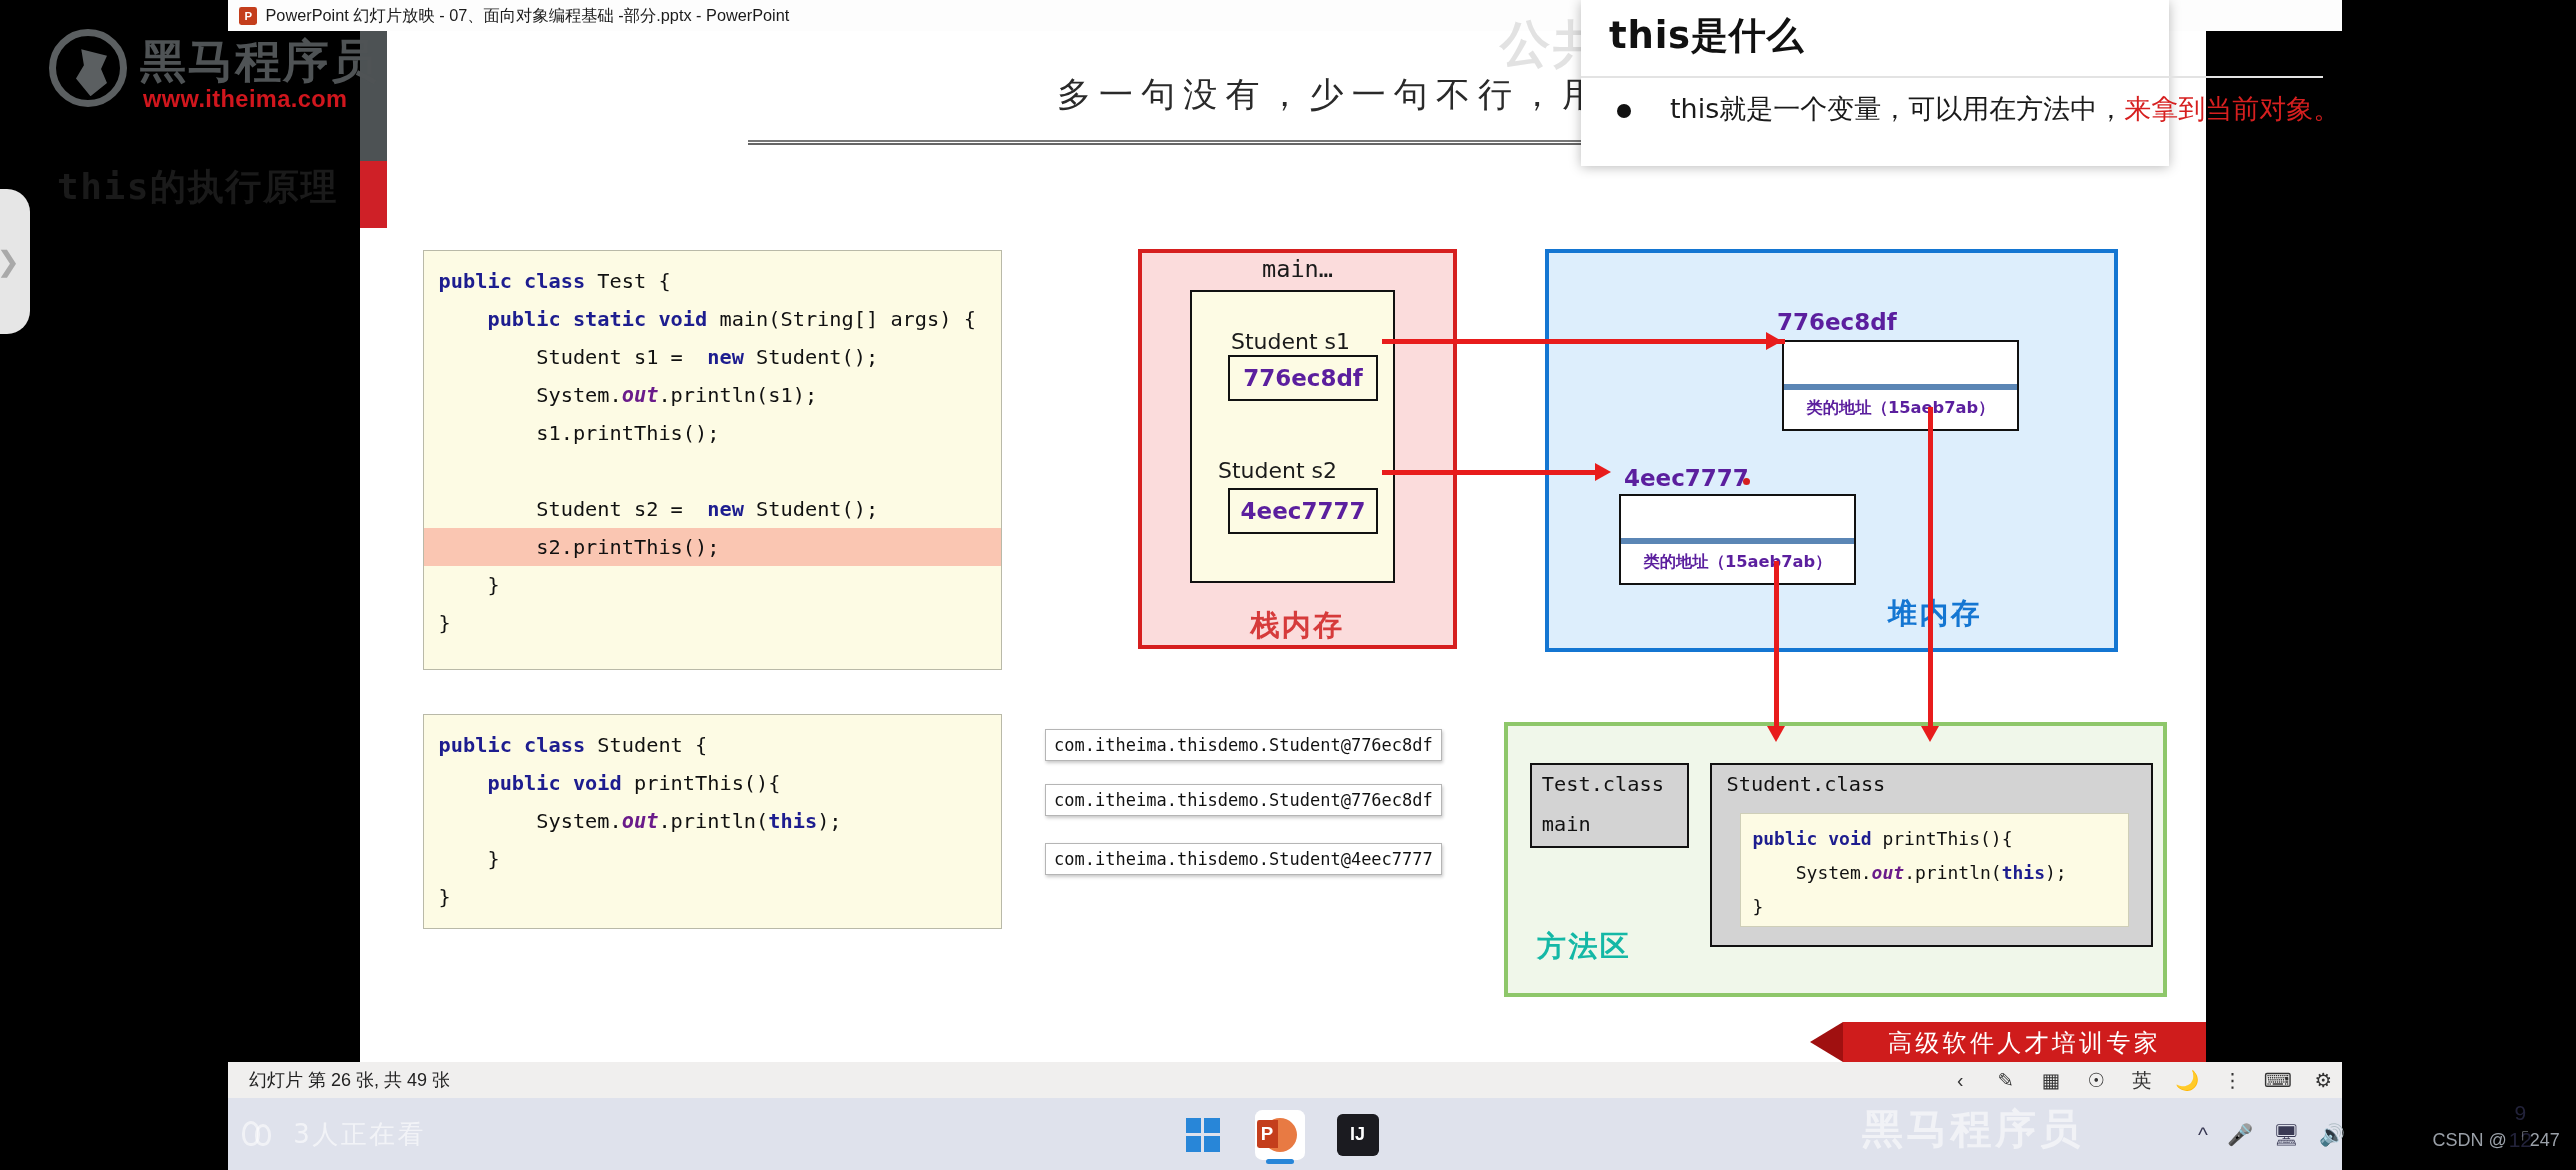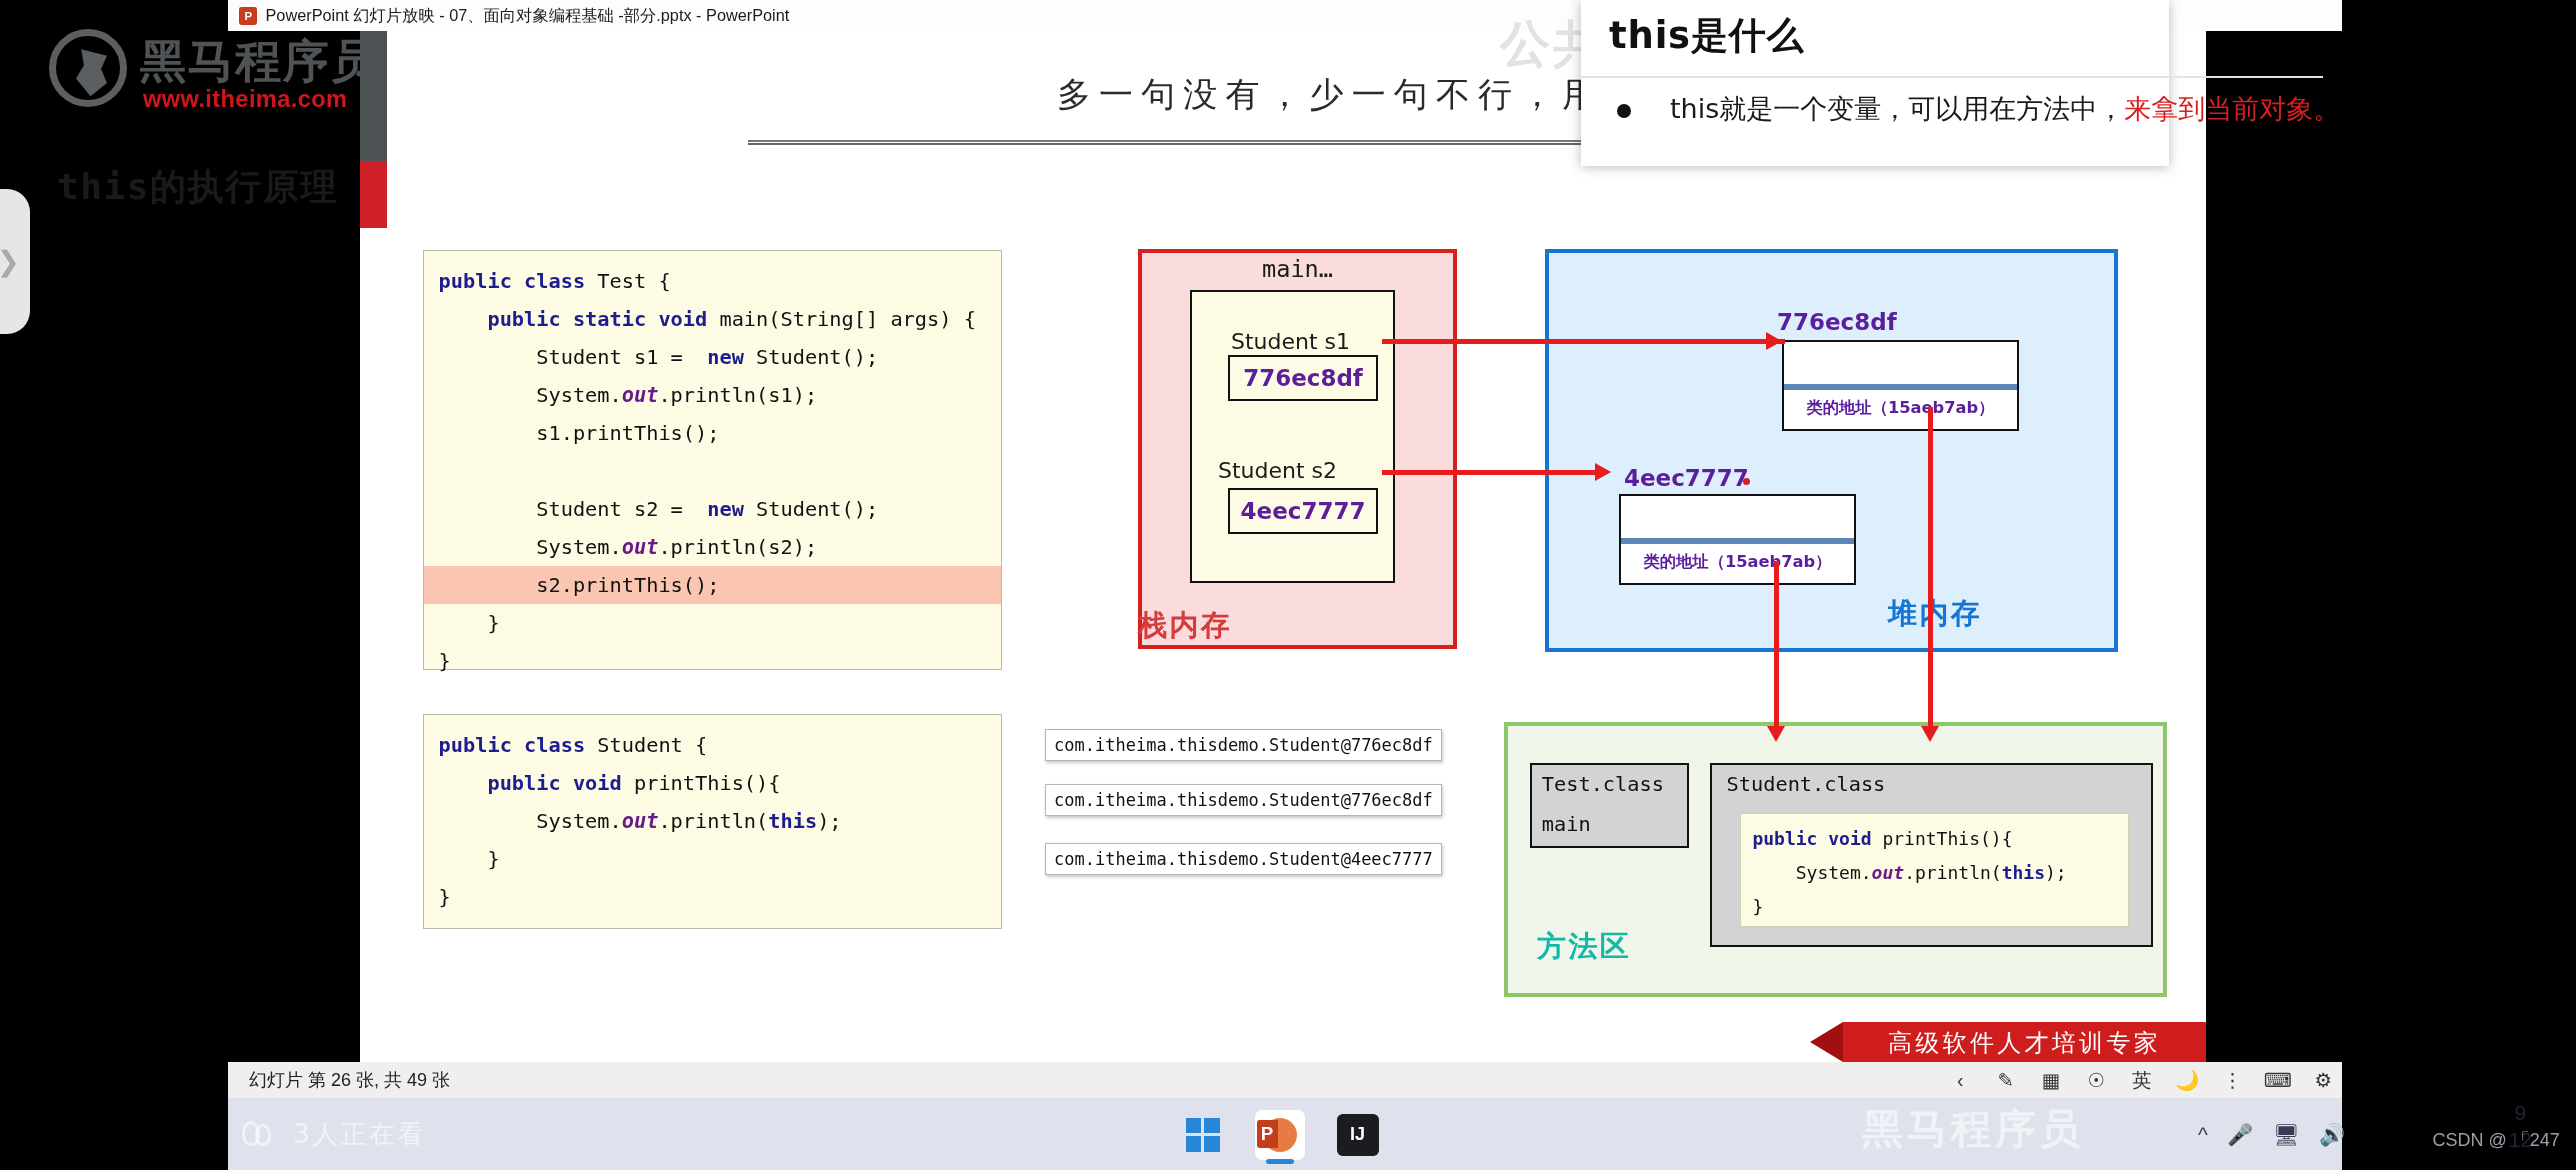--- a/index.html
+++ b/index.html
@@ -69,21 +69,21 @@
   #stack-frame{position:absolute;left:1190px;top:290px;width:205px;height:293px;
                background:#fdfbe4;border:2.4px solid #111;}
   .stk-label{position:absolute;font-family:"DejaVu Sans",sans-serif;font-size:22px;color:#1b1b1b;}
   .stk-val{position:absolute;width:150px;height:46px;background:#fdfbe4;border:2.4px solid #111;
            display:flex;align-items:center;justify-content:center;
            font-family:"DejaVu Sans",sans-serif;font-weight:bold;font-size:23px;color:#5b1f9e;}
   #s1-label{left:1231px;top:329px;}
   #s1-val{left:1228px;top:355px;}
   #s2-label{left:1218px;top:458px;}
   #s2-val{left:1228px;top:488px;}
-  #stack-tag{position:absolute;left:1138px;top:606px;width:319px;
+  #stack-tag{position:absolute;left:1138px;top:606px;width:319px;text-align:center;
              font-size:29px;font-weight:bold;color:#d63b3b;
              font-family:"DejaVu Sans",sans-serif;letter-spacing:2.4px;}
 
   
   #heap{position:absolute;left:1545px;top:249px;width:573px;height:403px;
         background:#ddeefc;border:4.1px solid #1476d2;}
   .heap-addr{position:absolute;font-family:"DejaVu Sans",sans-serif;font-weight:bold;
              font-size:23px;color:#5b1f9e;}
   #heap-a1{left:1777px;top:309px;}
   #heap-a2{left:1624px;top:465px;}
@@ -223,21 +223,20 @@
 <div id="slide-title">this的执行原理</div>
 
 <div class="codebox" id="code-test">
     <div class="codeline"><span class="kw">public class </span><span>Test {</span></div>
     <div class="codeline"><span class="kw">    public static void </span><span>main(String[] args) {</span></div>
     <div class="codeline"><span>        Student s1 =  </span><span class="kw">new </span><span>Student();</span></div>
     <div class="codeline"><span>        System.</span><span class="it">out</span><span>.println(s1);</span></div>
     <div class="codeline"><span>        s1.printThis();</span></div>
     <div class="codeline"><span> </span></div>
     <div class="codeline"><span>        Student s2 =  </span><span class="kw">new </span><span>Student();</span></div>
-    <div class="codeline"><span>        System.</span><span class="it">out</span><span>.println(s2);</span></div>
     <div class="codeline hl"><span>        s2.printThis();</span></div>
     <div class="codeline"><span>    }</span></div>
     <div class="codeline"><span>}</span></div>
   </div>
 
 <div class="codebox" id="code-student">
     <div class="codeline"><span class="kw">public class </span><span>Student {</span></div>
     <div class="codeline"><span class="kw">    public void </span><span>printThis(){</span></div>
     <div class="codeline"><span>        System.</span><span class="it">out</span><span>.println(</span><span class="kw">this</span><span>);</span></div>
     <div class="codeline"><span>    }</span></div>

